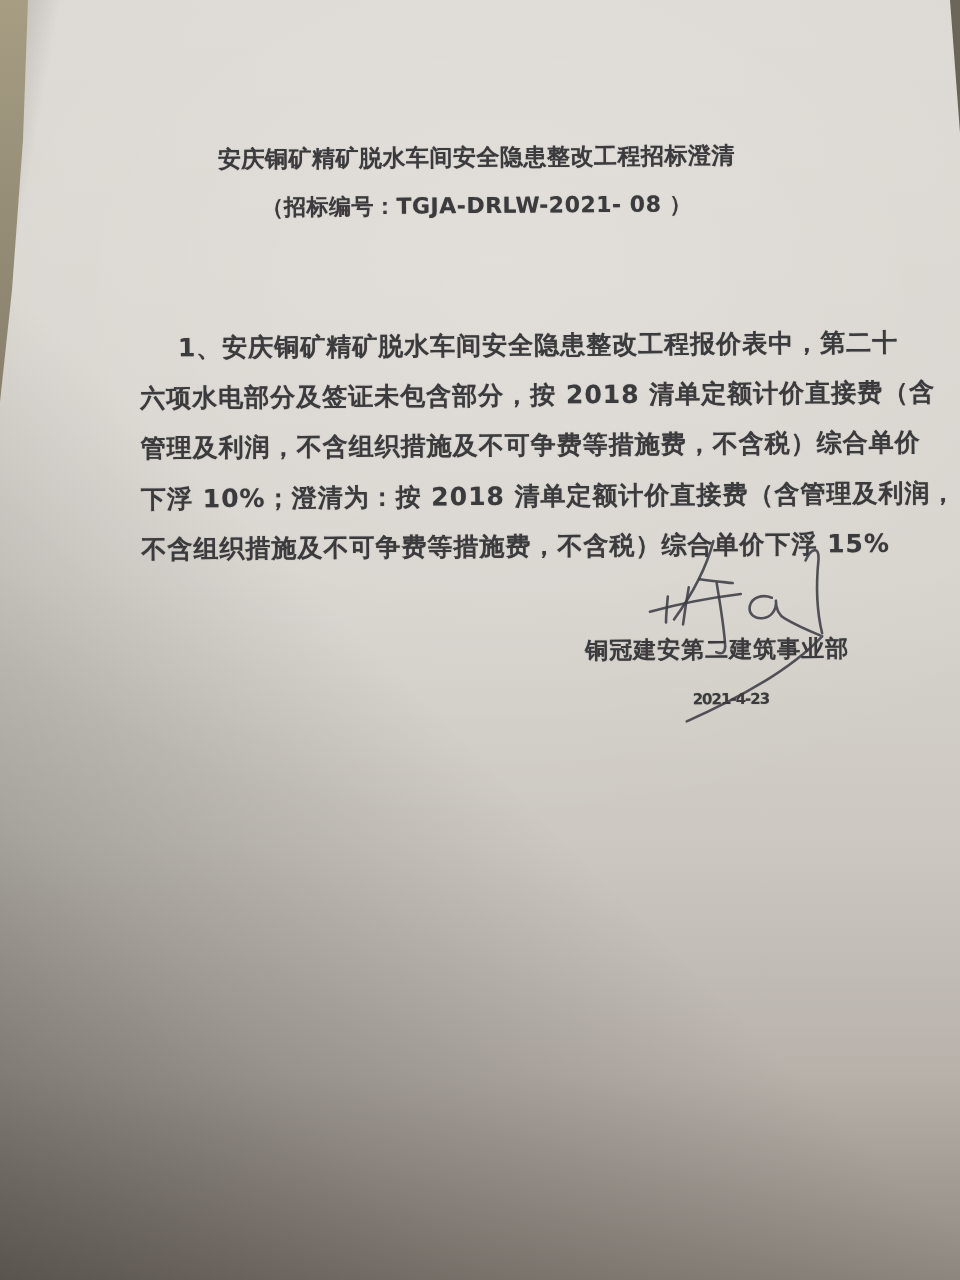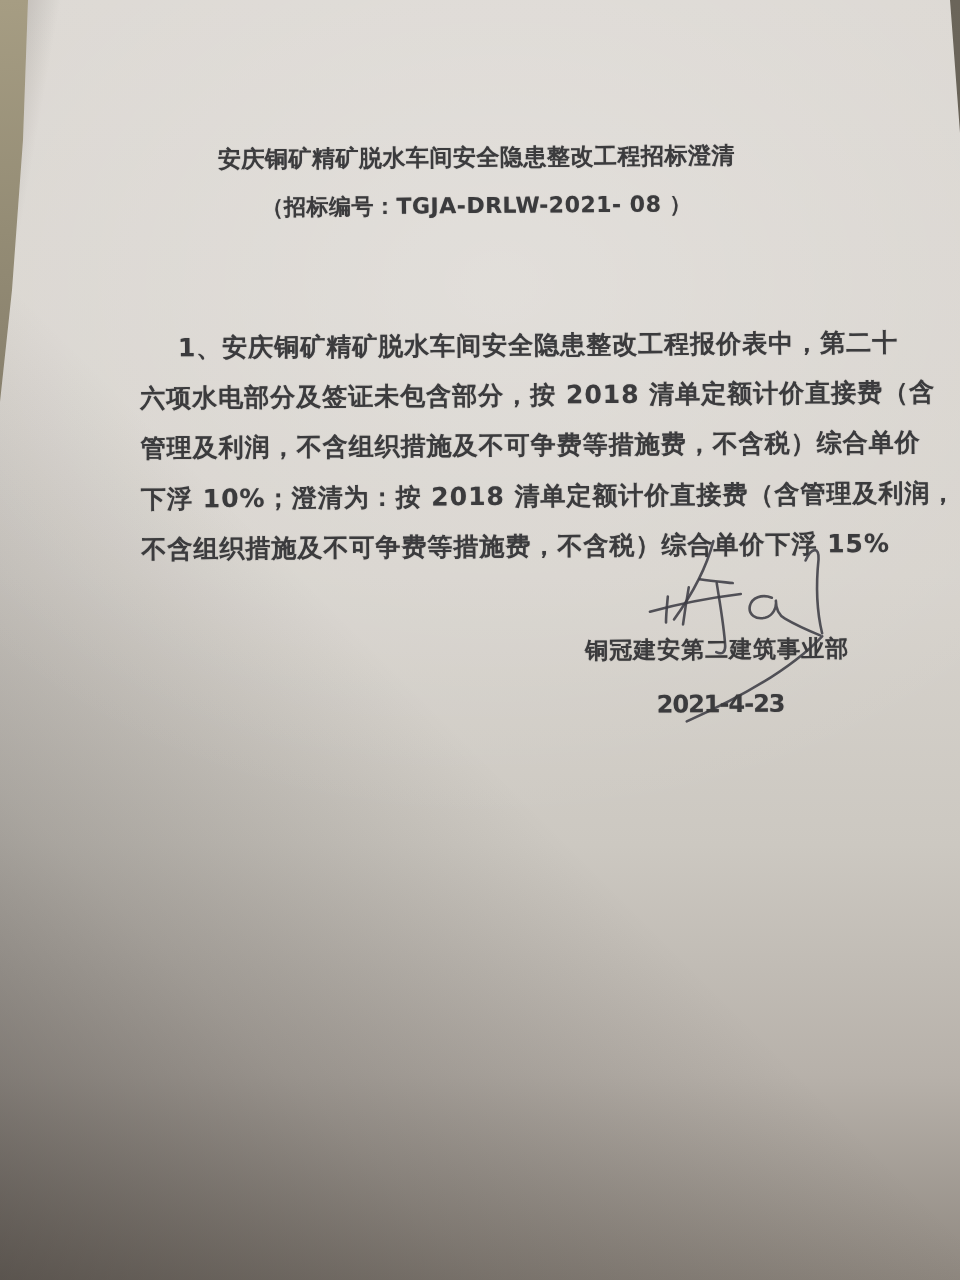--- a/index.html
+++ b/index.html
@@ -49,22 +49,22 @@
   .bl-0{top:331px;padding-left:38px;}
   .bl-1{top:381px;}
   .bl-2{top:431px;}
   .bl-3{top:482px;}
   .bl-4{top:532px;}
   .issuer{
     position:absolute;top:636px;left:585px;
     font-size:23px;letter-spacing:1px;white-space:nowrap;
   }
   .issue-date{
-    position:absolute;top:692px;left:656px;
-    font-size:24px;letter-spacing:-1px;white-space:nowrap;
+    position:absolute;top:692px;left:692px;
+    font-size:15px;letter-spacing:-1px;white-space:nowrap;
   }
   .signature-svg{position:absolute;top:0;left:0;pointer-events:none;}
   .signature-svg path{
     fill:none;stroke:#3e3e45;stroke-width:2.6;stroke-linecap:round;stroke-linejoin:round;opacity:0.88;
   }
 </style>
 </head>
 <body>
 
 <div class="desk-corner"></div>

